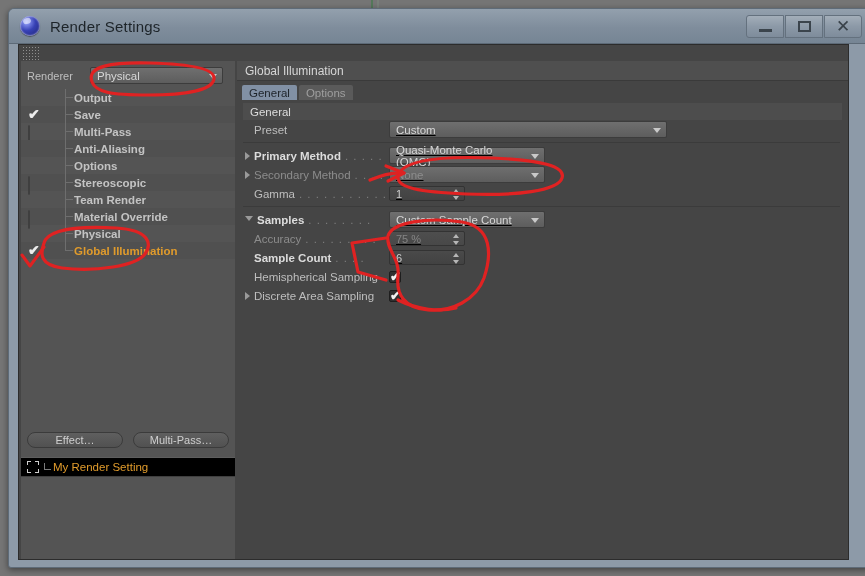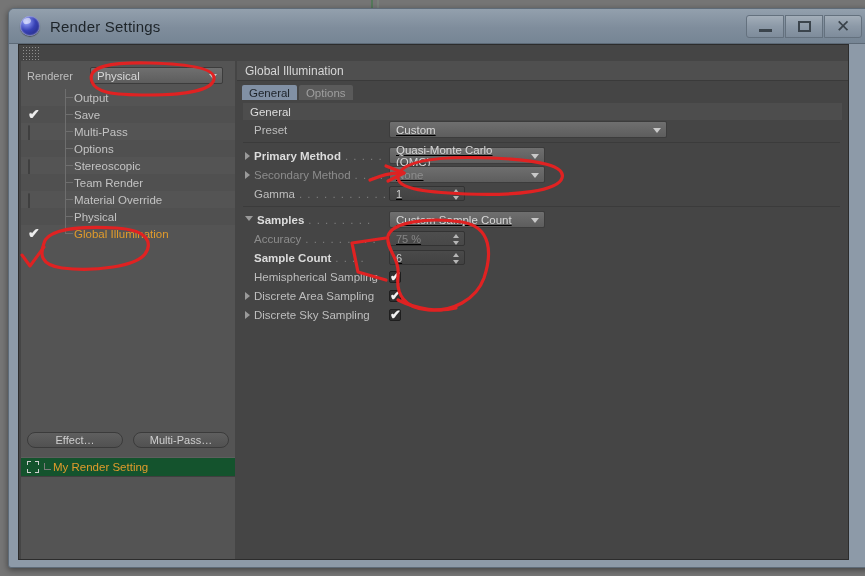--- a/index.html
+++ b/index.html
@@ -72,30 +72,30 @@
 
   .tree { margin-top:3px; }
   .tree-item { position:relative; height:17px; display:flex; align-items:center; }
   .tree-item:nth-child(even) { background:#505050; }
   .chk { position:absolute; left:7px; top:3px; width:11px; height:11px; }
   .chk-box { width:11px;height:11px; background:linear-gradient(#6d6d6d,#5a5a5a);
     border:1px solid #3f3f3f; border-radius:2px; }
   .chk-on { position:absolute; left:0; top:-3px; font-size:14px; color:#ededed; font-weight:bold; }
   .tline { position:absolute; left:44px; top:0; width:1px; height:17px; background:#6e6e6e; }
   .tdash { position:absolute; left:44px; top:8px; width:8px; height:1px; background:#6e6e6e; }
-  .tree-label { margin-left:53px; font-size:11.5px; color:#c3c3c3; }
+  .tree-label { margin-left:53px; font-size:11.5px; color:#c3c3c3;font-weight:bold; }
   .tree-item.selected .tree-label { color:#e09b2c; }
   .tree-item.last .tline { height:9px; }
 
   .btn-row { position:absolute; left:6px; bottom:undefined; top:371px; width:202px; display:flex; justify-content:space-between; }
   .pill { width:96px; height:16px; background:linear-gradient(#5f5f5f,#515151);
     border:1px solid #3b3b3b; border-radius:8px; display:flex; align-items:center; justify-content:center;
     font-size:11px; color:#cfcfcf; }
 
-  .rs-row { position:absolute; left:0; top:396px; width:214px; height:20px; background:#14532d;
+  .rs-row { position:absolute; left:0; top:396px; width:214px; height:20px; background:#000000;
     border-top:1px solid #5e5e5e; border-bottom:1px solid #3f3f3f; display:flex; align-items:center; }
   .rs-icon { margin-left:6px; width:12px; height:12px; position:relative; }
   .rs-icon span { position:absolute; width:4px; height:4px; border:1.5px solid #d0d0d0; }
   .rs-icon span:nth-child(1){left:0;top:0;border-right:0;border-bottom:0;}
   .rs-icon span:nth-child(2){right:0;top:0;border-left:0;border-bottom:0;}
   .rs-icon span:nth-child(3){left:0;bottom:0;border-right:0;border-top:0;}
   .rs-icon span:nth-child(4){right:0;bottom:0;border-left:0;border-top:0;}
   .rs-label { margin-left:14px; font-size:11.5px; color:#e09b2c; position:relative; }
   .rs-label:before { content:""; position:absolute; left:-9px; top:2px; width:1px;height:7px;background:#7a7a7a; }
   .rs-label:after { content:""; position:absolute; left:-9px; top:8px; width:7px;height:1px;background:#7a7a7a; }
@@ -203,20 +203,25 @@
             </div>
             <div class="tree-item">
               <div class="chk"><span class="chk-box"></span></div>
               <div class="tline"></div>
               <div class="tdash"></div>
               <div class="tree-label">Multi-Pass</div>
             </div>
             <div class="tree-item">
               <div class="tline"></div>
               <div class="tdash"></div>
+              <div class="tree-label">Anti-Aliasing</div>
+            </div>
+            <div class="tree-item">
+              <div class="tline"></div>
+              <div class="tdash"></div>
               <div class="tree-label">Options</div>
             </div>
             <div class="tree-item">
               <div class="chk"><span class="chk-box"></span></div>
               <div class="tline"></div>
               <div class="tdash"></div>
               <div class="tree-label">Stereoscopic</div>
             </div>
             <div class="tree-item">
               <div class="tline"></div>
@@ -366,28 +371,20 @@
               </div>
             </div>
             <div class="row">
               <div class="arrow-tri"></div>
               <div class="lbl">Discrete Area Sampling</div>
               <div class="dots" style="margin-left: 4px;"></div>
               <div class="fieldzone">
                 <div class="cbx"></div>
               </div>
             </div>
-            <div class="row">
-              <div class="arrow-tri"></div>
-              <div class="lbl">Discrete Sky Sampling</div>
-              <div class="dots" style="margin-left: 4px;"></div>
-              <div class="fieldzone">
-                <div class="cbx"></div>
-              </div>
-            </div>
           </div>
       </div>
 
     </div>
   </div>
 
   <svg class="anno" viewBox="0 0 865 576">
     <g fill="none" stroke="#e02222" stroke-width="3.2" stroke-linecap="round" stroke-linejoin="round">
 
       <path d="M92,82 C86,66 112,62 150,63 C188,64 214,68 214,78 C214,90 186,95 148,95 C110,95 96,92 92,82 Z"></path>

